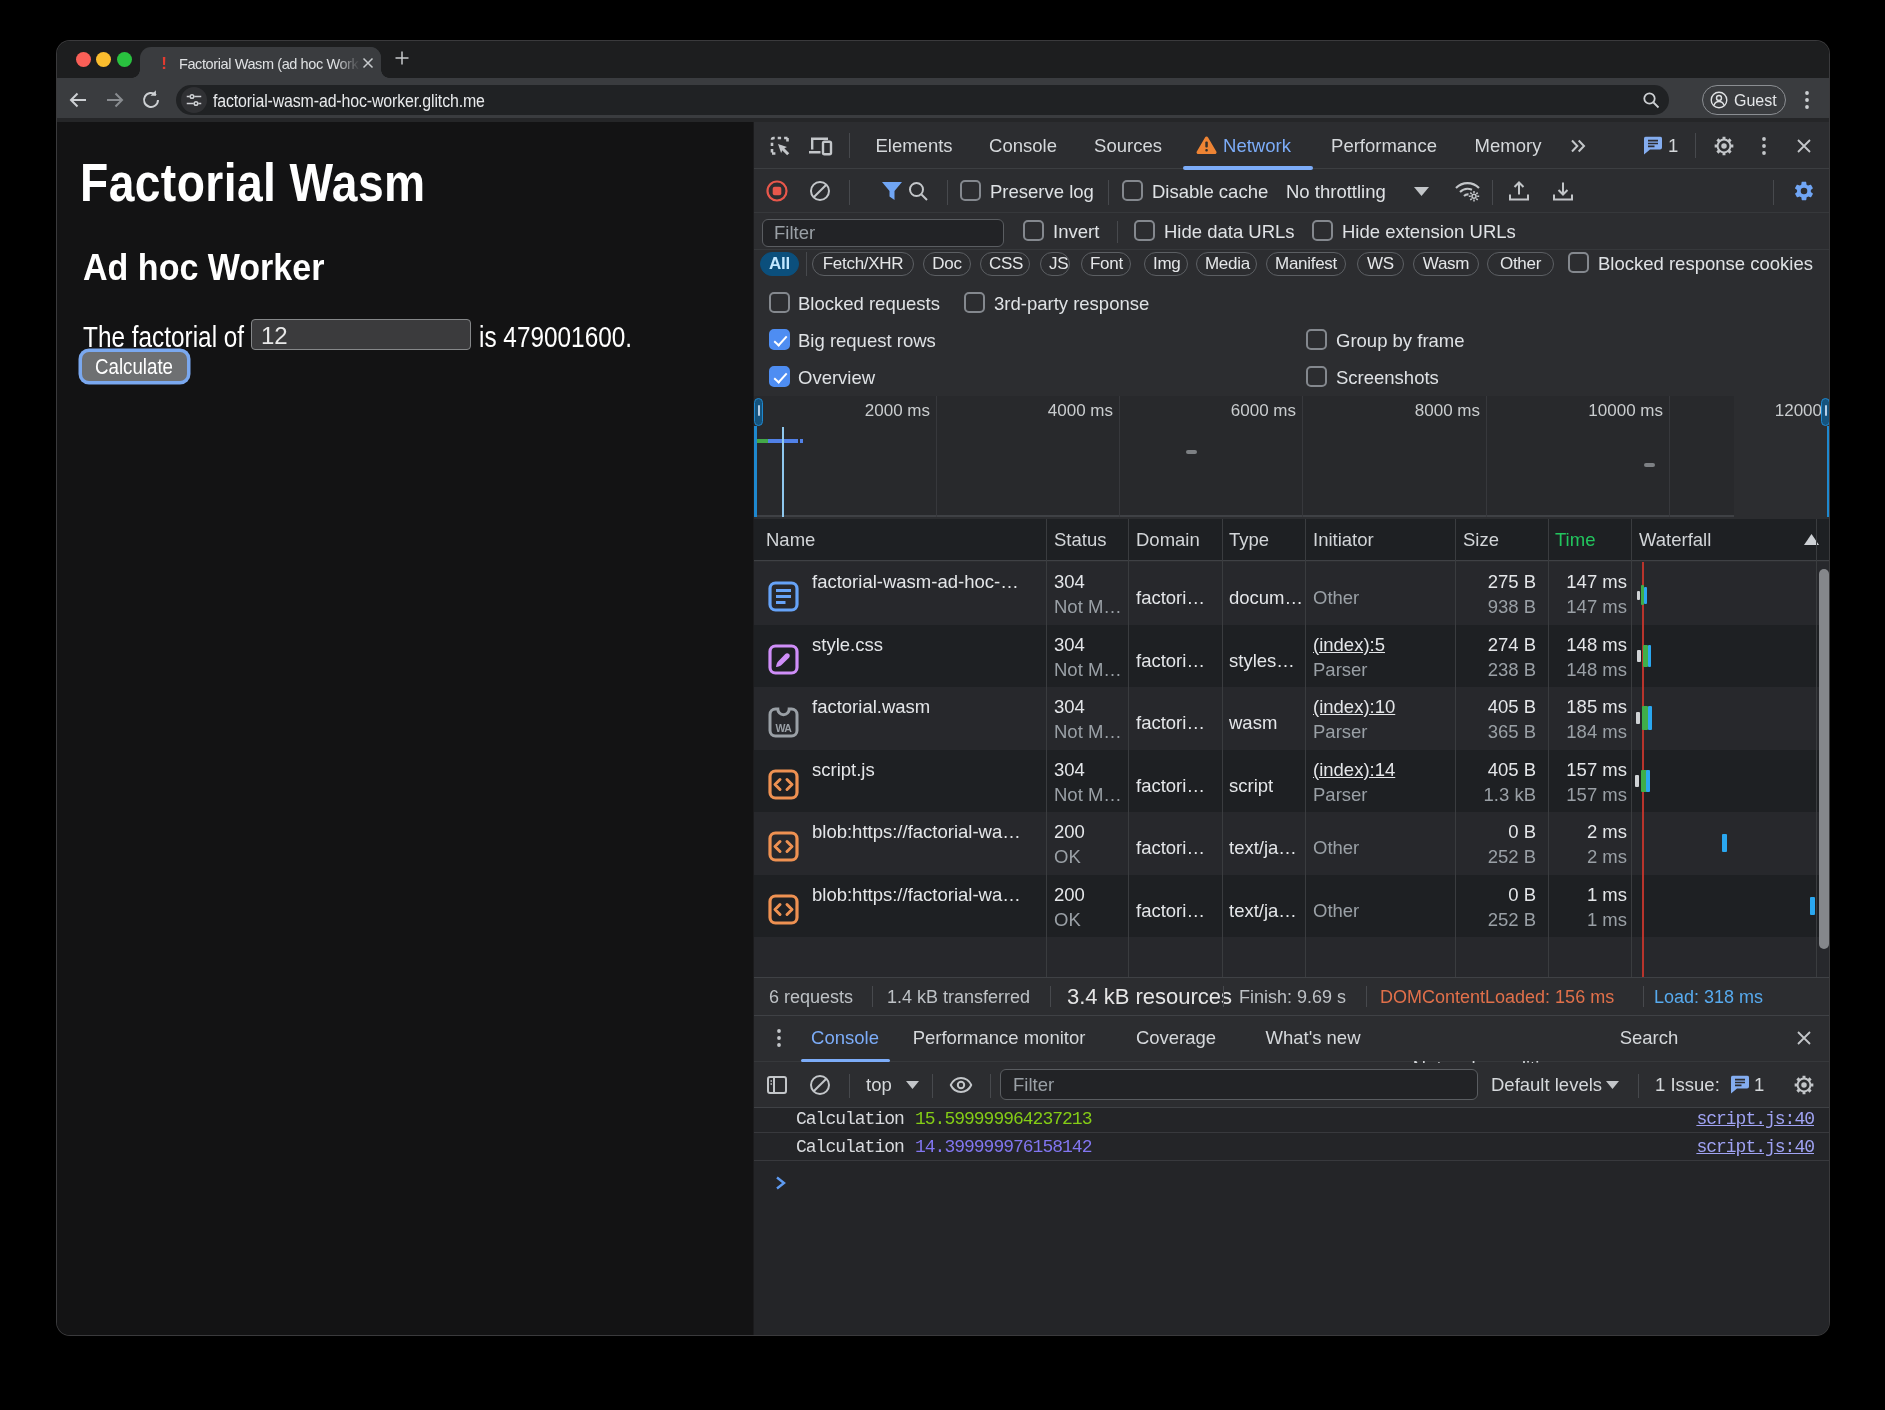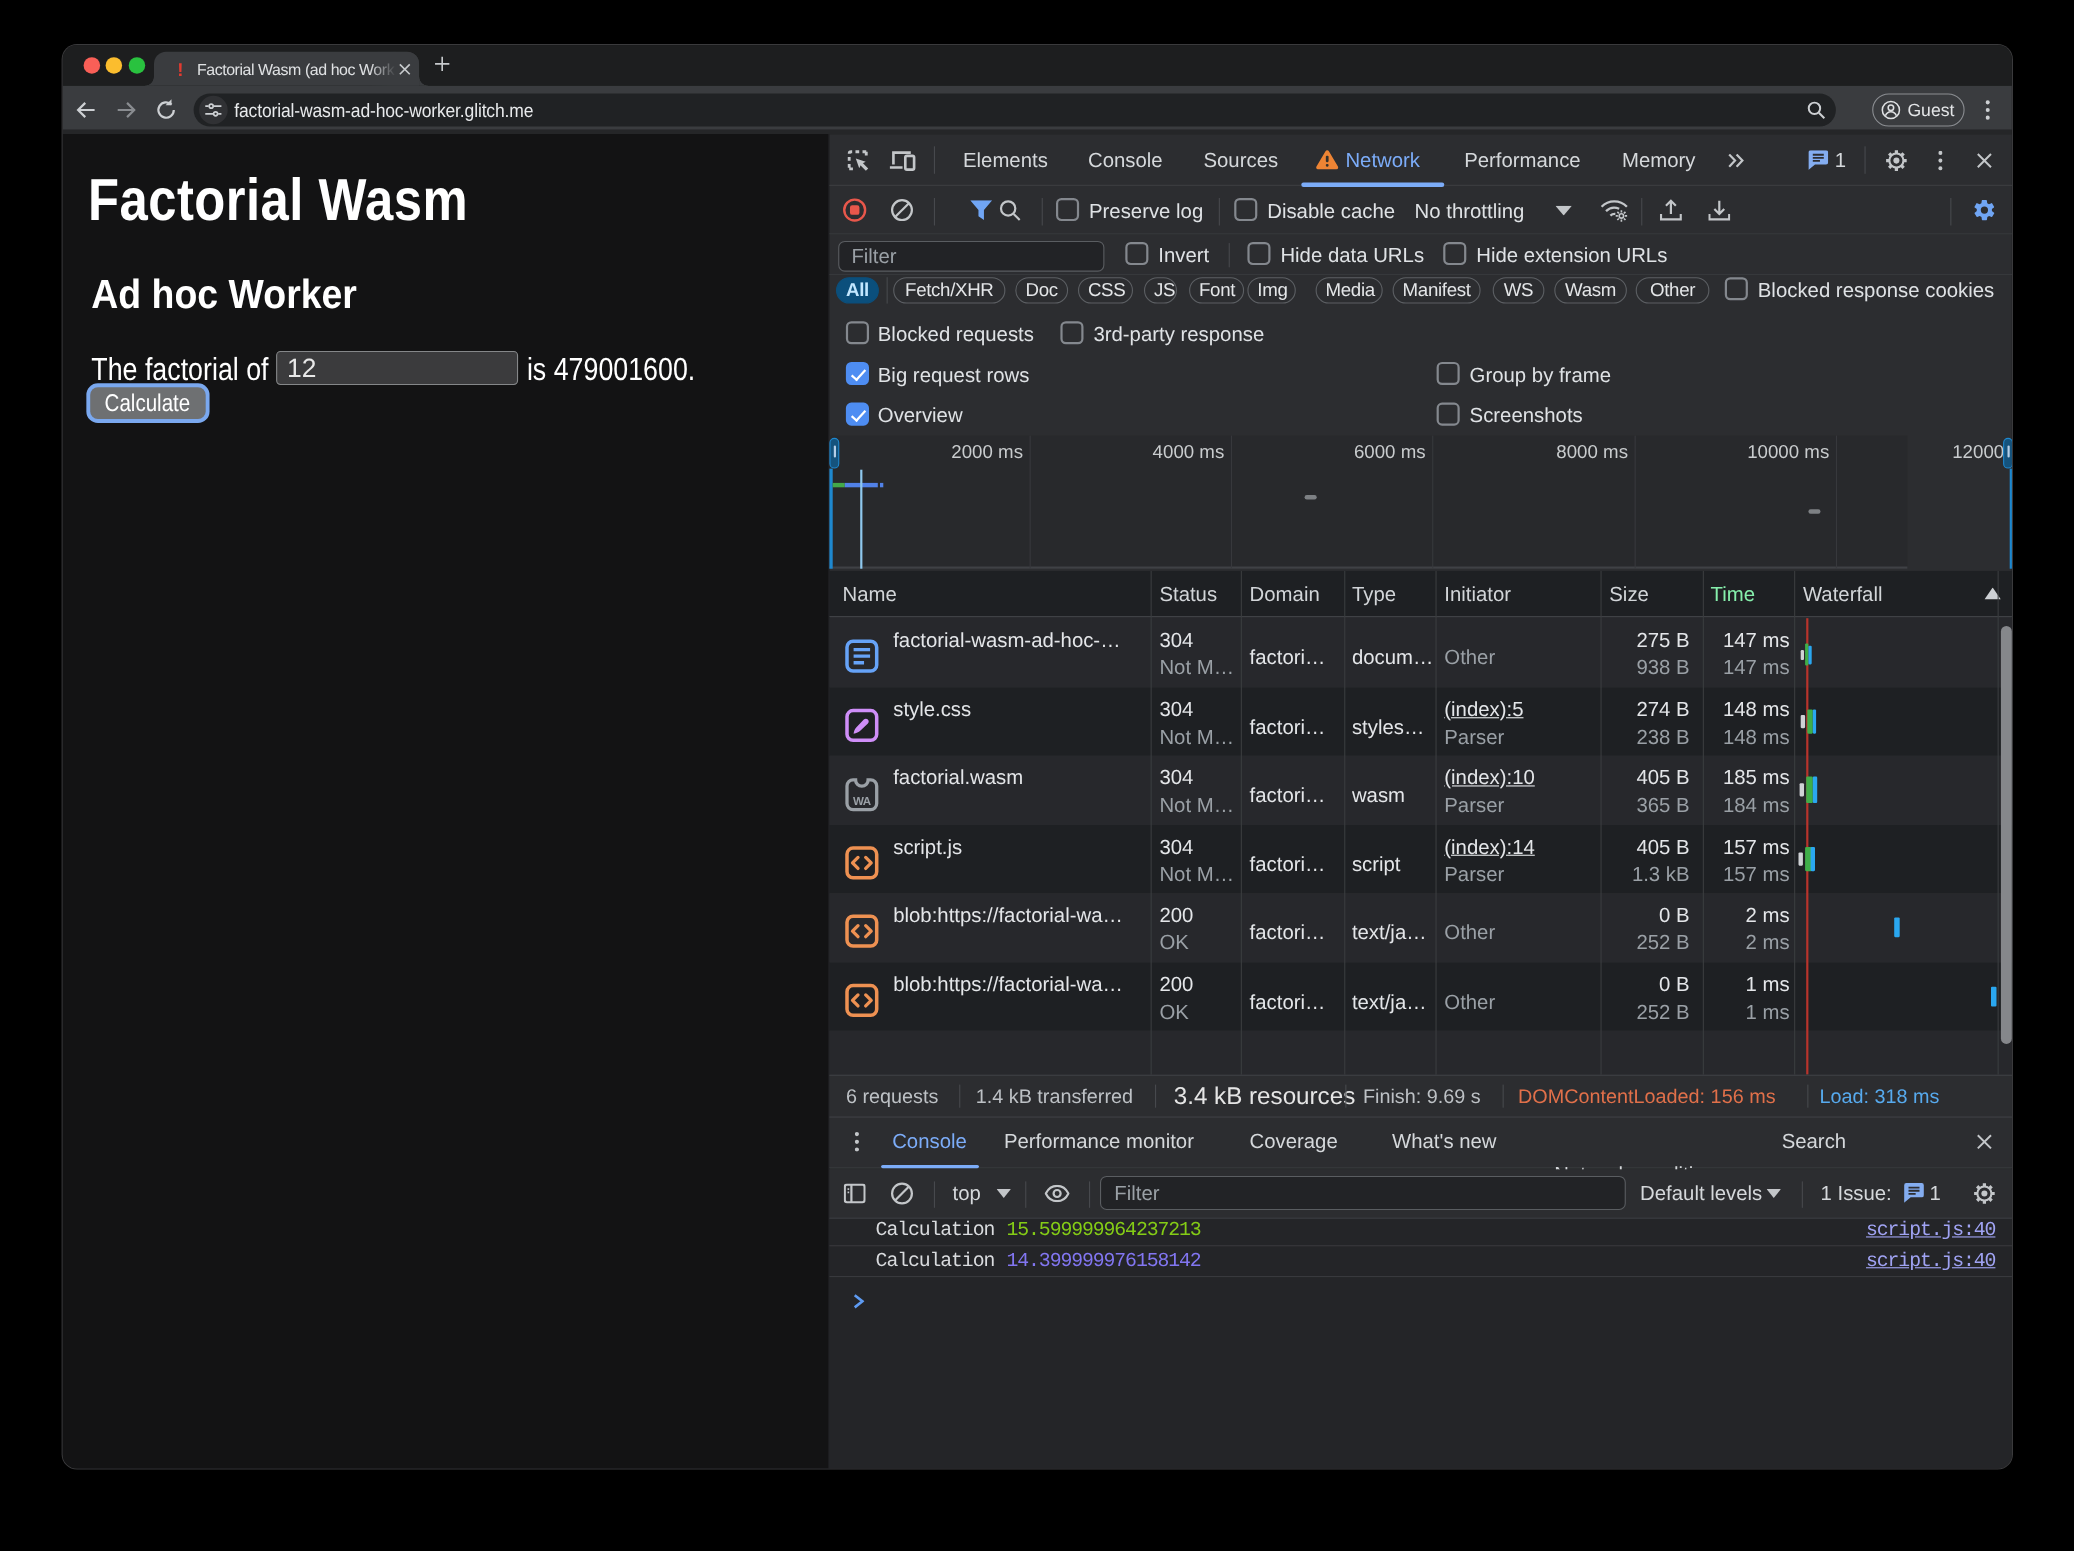--- a/index.html
+++ b/index.html
@@ -217,21 +217,21 @@
 <div class="t" style="left:410px;top:110px">Hide data URLs</div>
 <div class="cb" style="left:558px;top:98px"></div>
 <div class="t" style="left:588px;top:110px">Hide extension URLs</div>
 <div class="abs" style="left:0;top:128px;width:1076px;height:35px"></div>
 <div class="pill" style="left:6px;width:39px;background:#0b4f7c;border-color:#0b4f7c;color:#c2e7ff;text-align:center;font-weight:700">All</div>
 <div class="pill" style="left:58px;width:102px;text-align:center">Fetch/XHR</div>
 <div class="pill" style="left:169px;width:48px;text-align:center">Doc</div>
 <div class="pill" style="left:226px;width:50px;text-align:center">CSS</div>
 <div class="pill" style="left:286px;width:30px;text-align:center">JS</div>
 <div class="pill" style="left:327px;width:50px;text-align:center">Font</div>
-<div class="pill" style="left:380px;width:44px;text-align:right">Img</div>
+<div class="pill" style="left:390px;width:44px;text-align:right">Img</div>
 <div class="pill" style="left:442px;width:61px;text-align:center">Media</div>
 <div class="pill" style="left:512px;width:80px;text-align:center">Manifest</div>
 <div class="pill" style="left:603px;width:47px;text-align:center">WS</div>
 <div class="pill" style="left:659px;width:66px;text-align:center">Wasm</div>
 <div class="pill" style="left:733px;width:67px;text-align:center">Other</div>
 <div class="vsep" style="left:52px;top:130px;height:24px"></div>
 <div class="cb" style="left:814px;top:130px"></div>
 <div class="t" style="left:844px;top:142px">Blocked response cookies</div>
 
 <div class="cb" style="left:15px;top:170px"></div>
@@ -279,21 +279,21 @@
 <div class="abs" style="left:551px;top:397px;width:1px;height:458px;background:#3a3c3f"></div>
 <div class="abs" style="left:701px;top:397px;width:1px;height:458px;background:#3a3c3f"></div>
 <div class="abs" style="left:794px;top:397px;width:1px;height:458px;background:#3a3c3f"></div>
 <div class="abs" style="left:877px;top:397px;width:1px;height:458px;background:#3a3c3f"></div>
 <div class="t" style="left:12px;top:418px;color:#d2d5d8">Name</div>
 <div class="t" style="left:300px;top:418px;color:#d2d5d8">Status</div>
 <div class="t" style="left:382px;top:418px;color:#d2d5d8">Domain</div>
 <div class="t" style="left:475px;top:418px;color:#d2d5d8">Type</div>
 <div class="t" style="left:559px;top:418px;color:#d2d5d8">Initiator</div>
 <div class="t" style="left:709px;top:418px;color:#d2d5d8">Size</div>
-<div class="t" style="left:801px;top:418px;color:#86efac">Time</div>
+<div class="t" style="left:801px;top:418px;color:#22c55e">Time</div>
 <div class="t" style="left:885px;top:418px;color:#d2d5d8">Waterfall</div>
 <svg class="abs" style="left:1050px;top:412px" width="15" height="11" viewBox="0 0 15 11">
         <path d="M7.5 0L15 11H0z" fill="#cdd0d4"></path>
       </svg>
 <div class="abs" style="left:0;top:440px;width:1076px;height:62.5px;background:#27282c"></div>
 <svg class="abs" style="left:12.5px;top:458px" width="33" height="33" viewBox="0 0 33 33">
         <rect x="3" y="3" width="27" height="27" rx="5.5" stroke="#66a3f8" stroke-width="3.2" fill="none"></rect>
         <path d="M9 10.5h15M9 16.5h15M9 22.5h9.5" stroke="#66a3f8" stroke-width="3"></path>
       </svg>
 <div class="t" style="left:58px;top:460px;color:#e4e6e9">factorial-wasm-ad-hoc-…</div>

